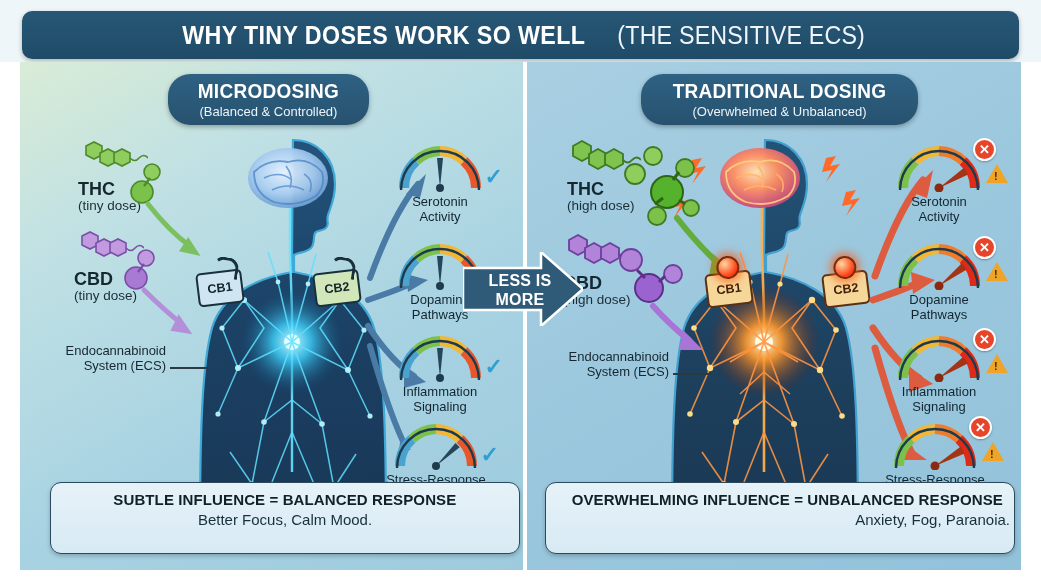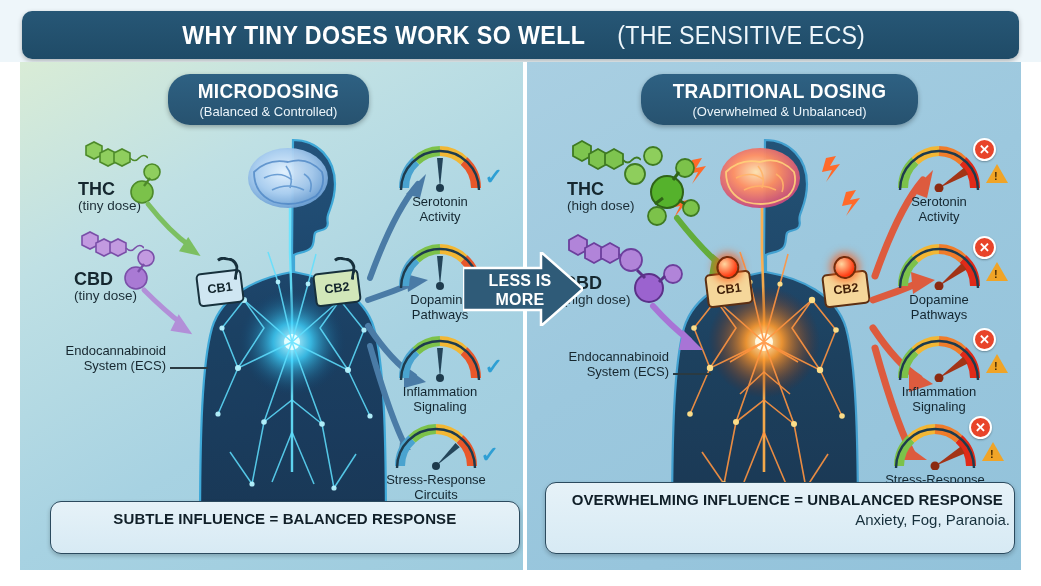--- a/index.html
+++ b/index.html
@@ -328,20 +328,21 @@
         <span class="check">✓</span>
       </div>
       <div class="gauge-label">
         <span>Stress-Response</span><br>
         <span>Circuits</span>
       </div>
     </div>
 
     <div class="caption cap-l">
       <span class="cap-main">SUBTLE INFLUENCE = BALANCED RESPONSE</span>
+      <span class="cap-sub">Better Focus, Calm Mood.</span>
     </div>
   </div>
 
   <div class="panel panel-right">
 
     <div class="figure fig-r" style="left:113px;">
       <svg class="silhouette" viewBox="0 0 250 400">
         <defs>
           <radialGradient id="plexR" cx="50%" cy="50%" r="50%">
             <stop offset="0%" stop-color="#fff5cc" stop-opacity="1"></stop>

